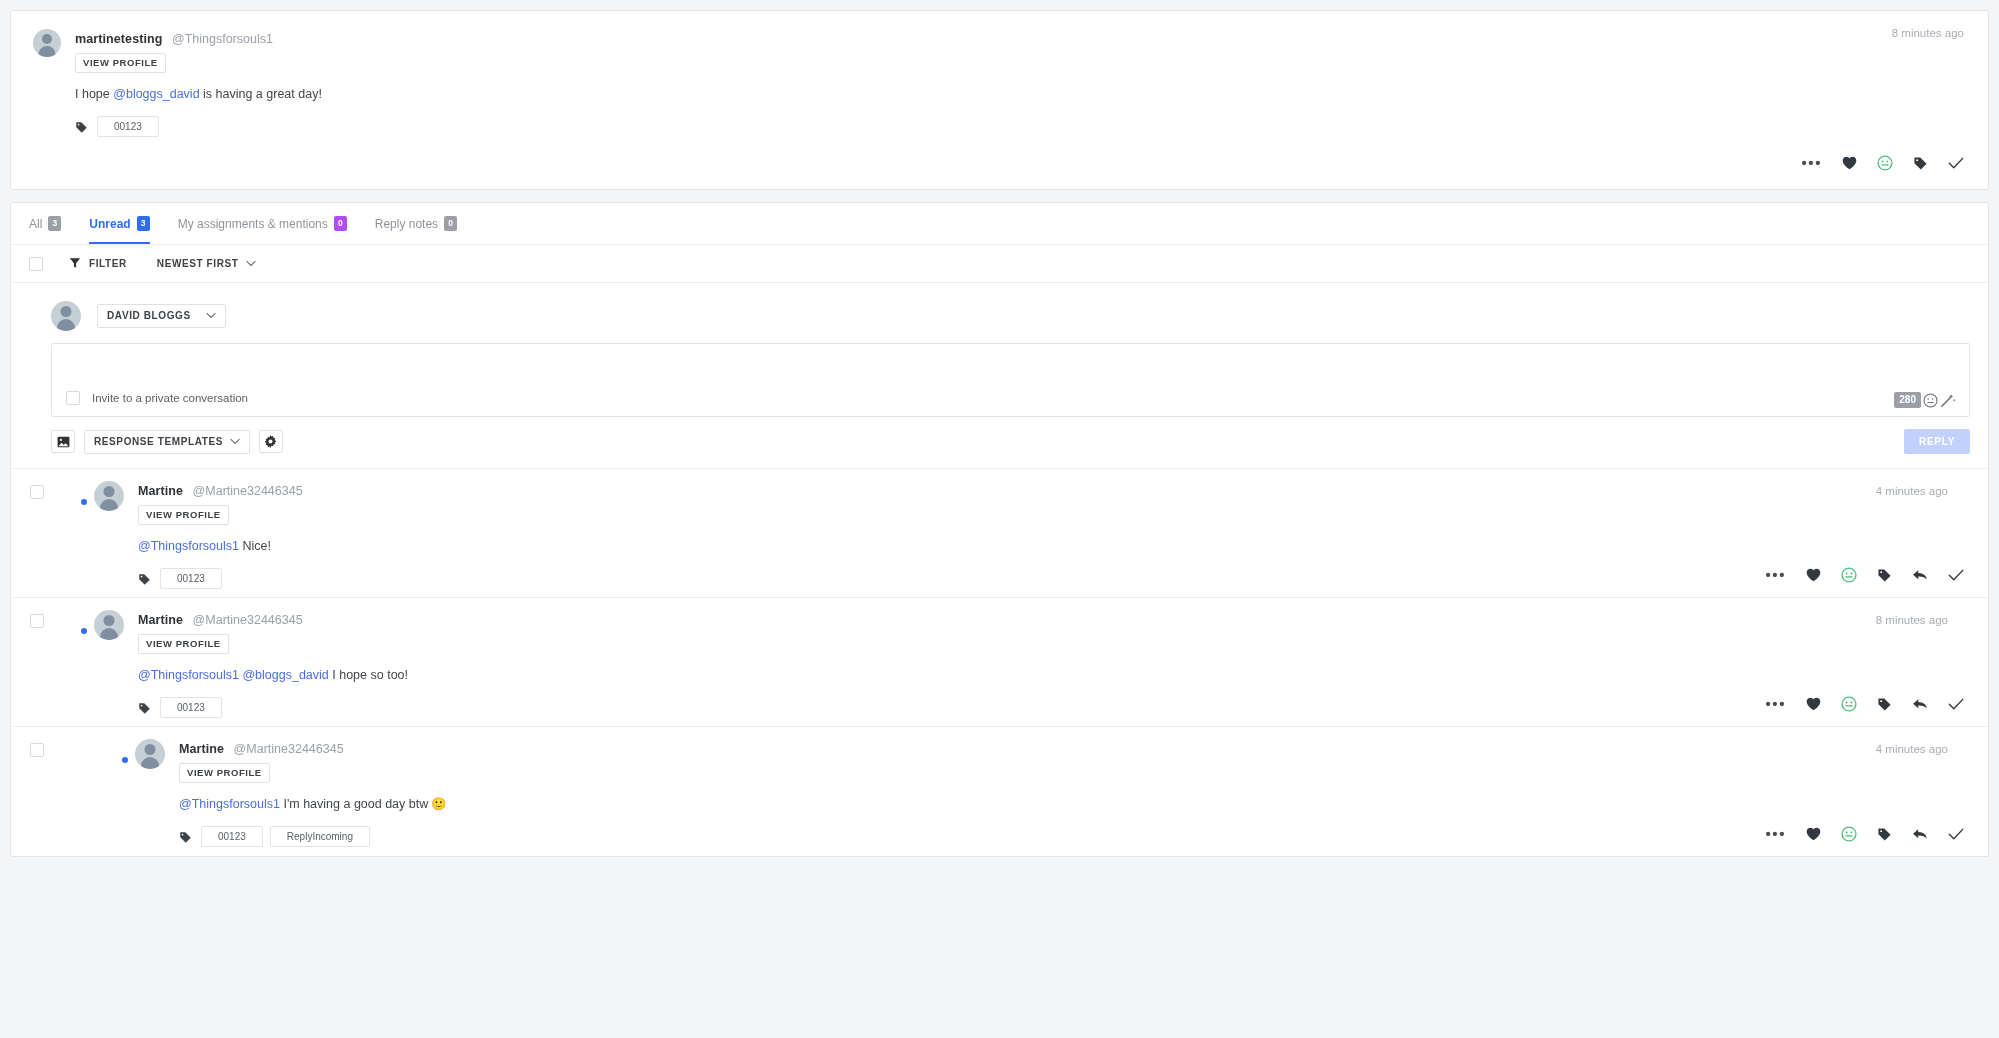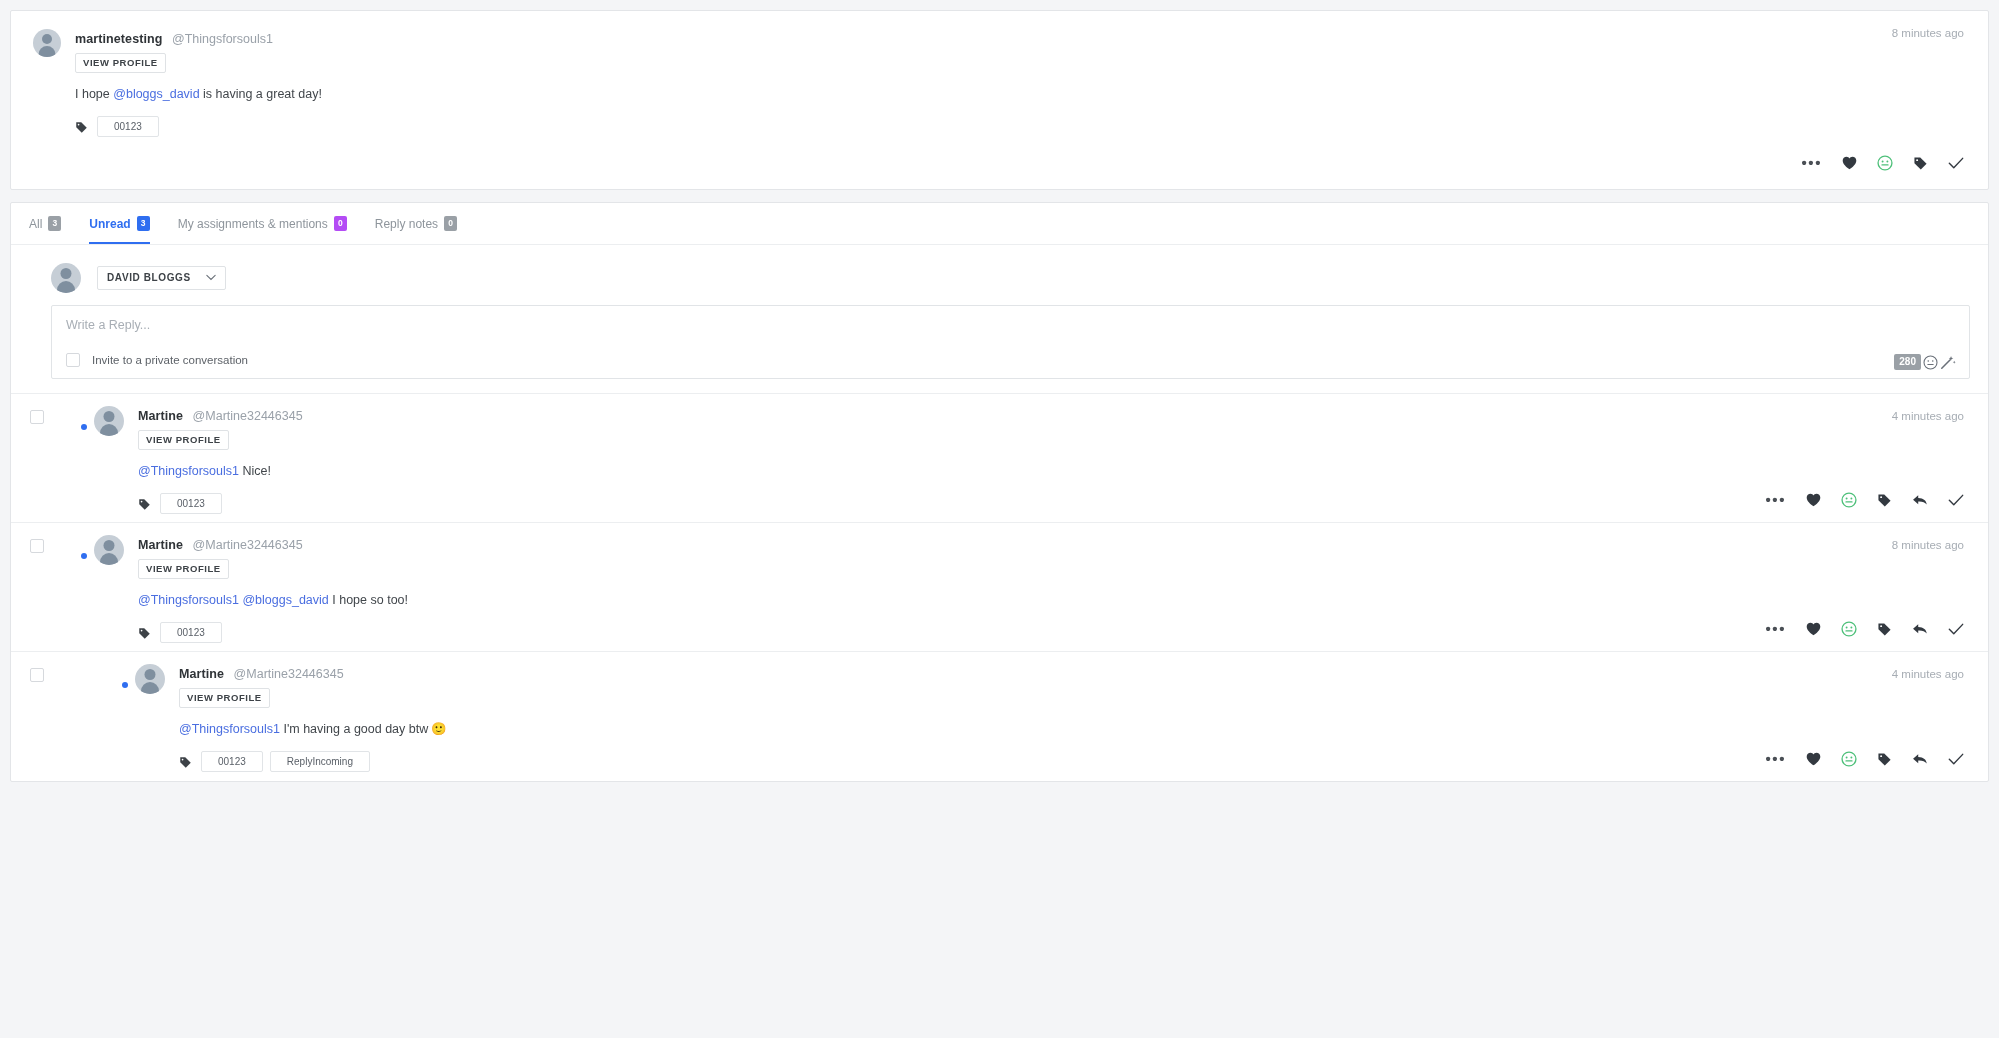--- a/index.html
+++ b/index.html
@@ -187,21 +187,21 @@
 
   
   .msg-row { position: relative; border-bottom: 1px solid #eceef0; height: 129px; }
   .msg-row:last-child { border-bottom: none; }
   .row-cb { position: absolute; left: 19px; top: 16px; }
   .unread-dot {
     position: absolute; width: 6px; height: 6px; border-radius: 50%; background: #2f6ef0;
   }
   .msg-body { position: absolute; top: 12px; }
   .msg-actions { position: absolute; right: 24px; bottom: 14px; display: flex; align-items: center; gap: 20px; }
-  .msg-ts { position: absolute; right: 24px; top: 16px; font-size: 11.5px; color: #a7adb4; }
+  .msg-ts { position: absolute; right: 40px; top: 16px; font-size: 11.5px; color: #a7adb4; }
 </style>
 </head>
 <body>
 
 <div class="page">
 
   <div class="card top-post">
     <div class="post-inner">
       <div class="row-flex">
         <span class="avatar a28">
@@ -274,40 +274,58 @@
       <div class="tab">
         <span>My assignments &amp; mentions</span>
         <span class="badge purple">0</span>
       </div>
       <div class="tab">
         <span>Reply notes</span>
         <span class="badge gray">0</span>
       </div>
     </div>
 
+    <div class="filterbar">
+      <span class="cbox"></span>
+      <div class="filter-btn">
+        <span class="funnel">
+          <svg width="12" height="12" viewBox="0 0 14 14">
+              <path d="M1 1.6h12L8.3 7.2v5.3L5.7 11V7.2L1 1.6z" fill="#2f3337"></path>
+            </svg>
+        </span>
+        <span>FILTER</span>
+      </div>
+      <div class="sort-btn">
+        <span>NEWEST FIRST</span>
+        <span class="chev">
+          <svg width="10" height="7" viewBox="0 0 12 8">
+              <path d="M1 1.5L6 6.3l5-4.8" fill="none" stroke="#6a7079" stroke-width="1.3" stroke-linecap="round"></path>
+            </svg>
+        </span>
+      </div>
+    </div>
 
     <div class="composer">
       <div class="composer-head">
         <span class="avatar a30">
           <span class="head"></span>
             <span class="body"></span>
         </span>
         <span class="acct-btn">
           <span>DAVID BLOGGS</span>
           <span class="chev">
             <svg width="10" height="7" viewBox="0 0 12 8">
                 <path d="M1 1.5L6 6.3l5-4.8" fill="none" stroke="#6a7079" stroke-width="1.3" stroke-linecap="round"></path>
               </svg>
           </span>
         </span>
       </div>
 
 
       <div class="textarea-box">
-        <div class="placeholder">Write a Reply...</div>
         <div class="invite-row">
           <span class="cbox"></span>
           <span class="invite-label">Invite to a private conversation</span>
         </div>
         <div class="ta-right">
           <span class="counter">280</span>
           <span class="act">
             <svg width="15" height="15" viewBox="0 0 18 18">
                 <circle cx="9" cy="9" r="7.8" fill="none" stroke="#6a7079" stroke-width="1.3"></circle>
                 <circle cx="6.3" cy="7.2" r="1" fill="#6a7079"></circle>
@@ -318,20 +336,44 @@
           <span class="act">
             <svg width="16" height="16" viewBox="0 0 18 18">
                 <path d="M2 16L11.5 6.5" stroke="#6a7079" stroke-width="1.7" stroke-linecap="round"></path>
                 <path d="M12.4 2.2l.7 1.9 1.9.7-1.9.7-.7 1.9-.7-1.9-1.9-.7 1.9-.7z" fill="#6a7079"></path>
                 <path d="M16 7.6l.45 1.2 1.2.45-1.2.45-.45 1.2-.45-1.2-1.2-.45 1.2-.45z" fill="#6a7079"></path>
               </svg>
           </span>
         </div>
       </div>
 
+      <div class="composer-foot">
+        <span class="icon-btn">
+          <svg width="13" height="12" viewBox="0 0 14 13">
+              <rect x="0.6" y="0.8" width="12.8" height="11.4" rx="1" fill="#2f3337"></rect>
+              <circle cx="4.2" cy="4.2" r="1.1" fill="#fff"></circle>
+              <path d="M1.6 11.2l3.4-4 2.3 2.6 1.9-2 3.2 3.4z" fill="#fff"></path>
+            </svg>
+        </span>
+        <span class="tpl-btn">
+          <span>RESPONSE TEMPLATES</span>
+          <span class="chev">
+            <svg width="10" height="7" viewBox="0 0 12 8">
+                <path d="M1 1.5L6 6.3l5-4.8" fill="none" stroke="#6a7079" stroke-width="1.3" stroke-linecap="round"></path>
+              </svg>
+          </span>
+        </span>
+        <span class="gear-btn">
+          <svg width="13" height="13" viewBox="0 0 16 16">
+              <path d="M8 0l1.1 1.9 2.1-.6.4 2.2 2.2.4-.6 2.1L15.1 8l-1.9 1.1.6 2.1-2.2.4-.4 2.2-2.1-.6L8 16l-1.1-1.9-2.1.6-.4-2.2-2.2-.4.6-2.1L.9 8l1.9-1.1-.6-2.1 2.2-.4.4-2.2 2.1.6z" fill="#2f3337"></path>
+              <circle cx="8" cy="8" r="2.5" fill="#fff"></circle>
+            </svg>
+        </span>
+        <button class="reply-btn">REPLY</button>
+      </div>
     </div>
 
     <div class="msg-row">
       <span class="cbox row-cb"></span>
       <span class="unread-dot" style="left:70px; top:30px;"></span>
       <div class="msg-body" style="left:83px;">
         <div class="row-flex">
           <span class="avatar a30">
             <span class="head"></span>
               <span class="body"></span>

